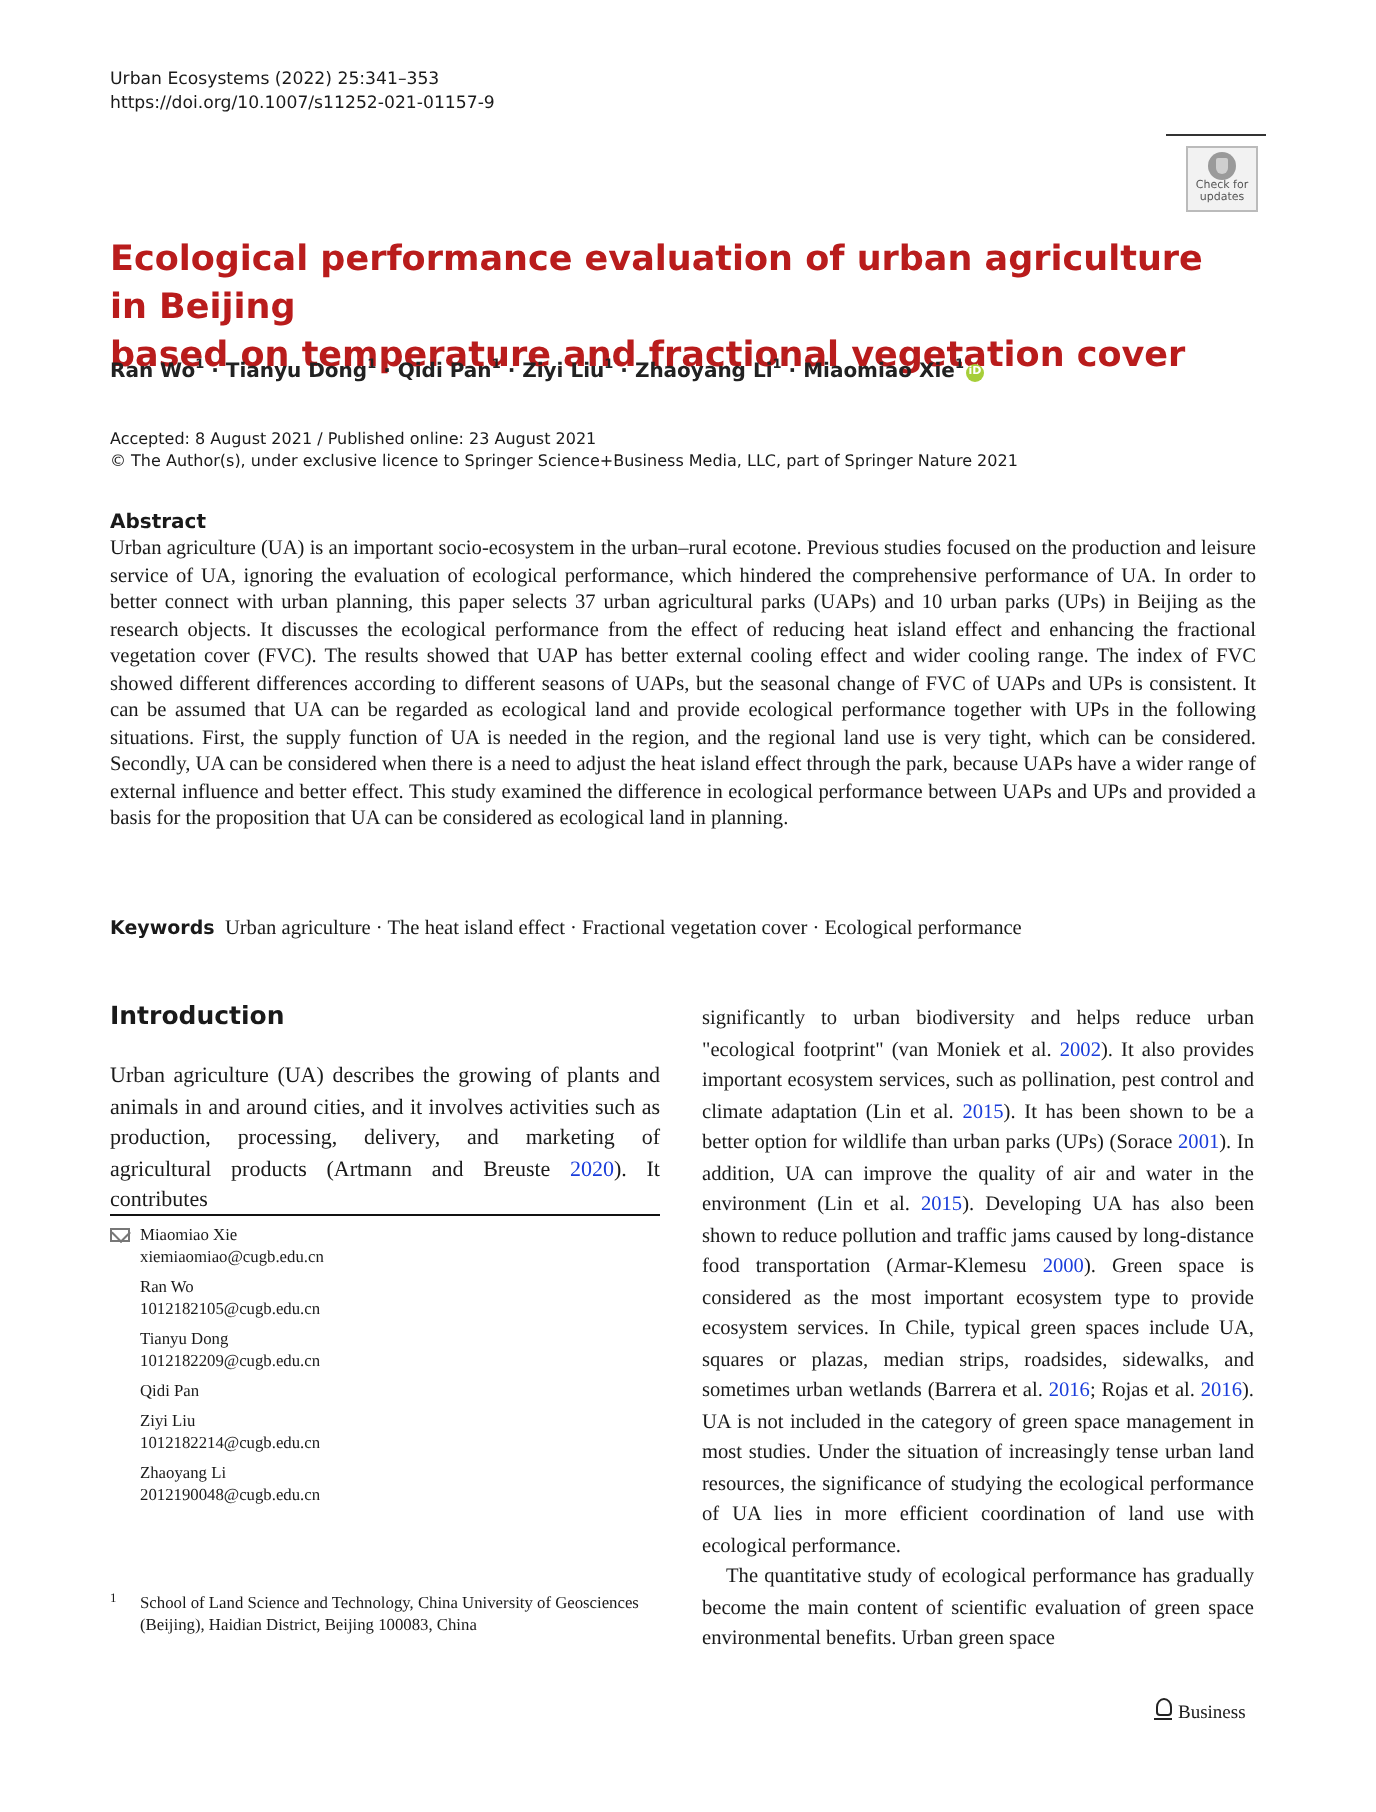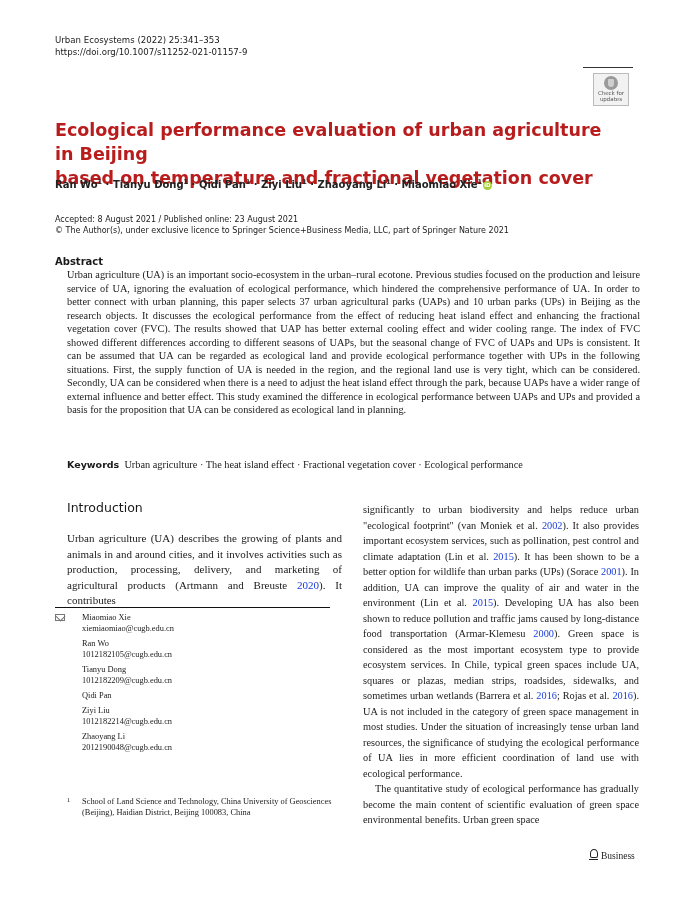--- a/index.html
+++ b/index.html
@@ -1,18 +1,18 @@
 <!DOCTYPE html>
 <html><head>
 <meta charset="utf-8">
 <style>
   html, body { margin: 0; padding: 0; background: #fff; }
   body { width: 688px; height: 906px; position: relative; overflow: hidden; color: #1a1a1a; }
   .sans { font-family: "DejaVu Sans", "Liberation Sans", sans-serif; }
-  .serif { font-family: "Liberation Serif", "DejaVu Serif", serif; margin-left: 12px; }
+  .serif { font-family: "Liberation Serif", "DejaVu Serif", serif; }
   .abs { position: absolute; }
 
   #journal { left: 55px; top: 34px; font-size: 8.6px; line-height: 12px; }
   #check-updates { left: 593px; top: 73px; width: 34px; height: 31px; border: 1px solid #bbb; background: #f2f2f2; text-align: center; }
   #check-updates .circ { width: 14px; height: 14px; border-radius: 50%; background: #9a9a9a; margin: 2px auto 0; position: relative; }
   #check-updates .circ::after { content: ""; position: absolute; left: 4px; top: 3px; width: 6px; height: 8px; background: #cfcfcf; border-radius: 1px 1px 3px 3px; }
   #check-updates .lbl { font-size: 5.5px; line-height: 6px; color: #555; }
   #rule-top { left: 583px; top: 67px; width: 50px; height: 1px; background: #333; }
 
   #title { left: 55px; top: 118px; width: 560px; font-size: 17.5px; line-height: 24px; font-weight: 600; color: #b91c1c; }
@@ -21,21 +21,21 @@
   .orcid { display: inline-block; width: 9px; height: 9px; border-radius: 50%; background: #a6ce39; color: #fff; font-size: 5.5px; line-height: 9px; text-align: center; font-weight: bold; vertical-align: 1px; margin-left: 1px; }
 
   #dates { left: 55px; top: 214px; font-size: 8px; line-height: 11px; }
 
   #abstract-heading { left: 55px; top: 256px; font-size: 10px; font-weight: 700; }
   #abstract-body { left: 55px; top: 268px; width: 573px; font-size: 10.3px; line-height: 13.5px; text-align: justify; }
 
   #keywords { left: 55px; top: 459px; font-size: 10.3px; }
   #keywords .kl { font-family: "DejaVu Sans", sans-serif; font-weight: 700; font-size: 9.5px; }
 
-  #intro-heading { left: 67px; top: 500px; font-size: 12.5px; font-weight: 400; }
+  #intro-heading { left: 55px; top: 500px; font-size: 12.5px; font-weight: 700; }
   #intro-left { left: 55px; top: 531px; width: 275px; font-size: 11px; line-height: 15.5px; text-align: justify; }
   #fn-rule { left: 55px; top: 607px; width: 275px; height: 1px; background: #111; }
   #contacts { left: 55px; top: 612px; width: 280px; font-size: 8.4px; line-height: 11px; }
   .contact { margin-left: 15px; margin-bottom: 4px; }
   #mail-icon { left: 55px; top: 614px; width: 10px; height: 7px; border: 1px solid #777; box-sizing: border-box; }
   #mail-icon::before { content: ""; position: absolute; left: 0; top: -2px; width: 6px; height: 6px; border-right: 1px solid #777; border-bottom: 1px solid #777; transform: translateX(1px) rotate(45deg); }
   #affil-num { left: 55px; top: 796px; font-size: 6.5px; }
   #affil { left: 70px; top: 796px; width: 265px; font-size: 8.4px; line-height: 11px; }
 
   #intro-right { left: 351px; top: 502px; width: 276px; font-size: 10.3px; line-height: 15.5px; text-align: justify; }

